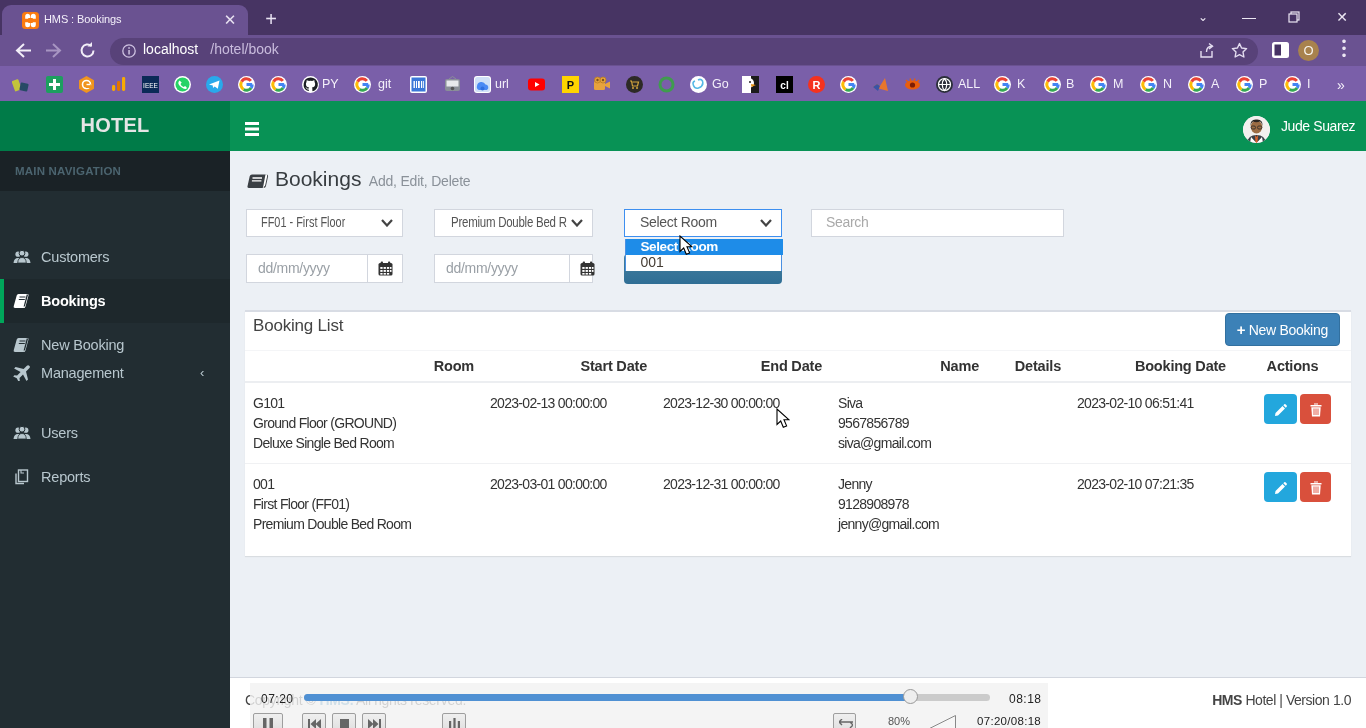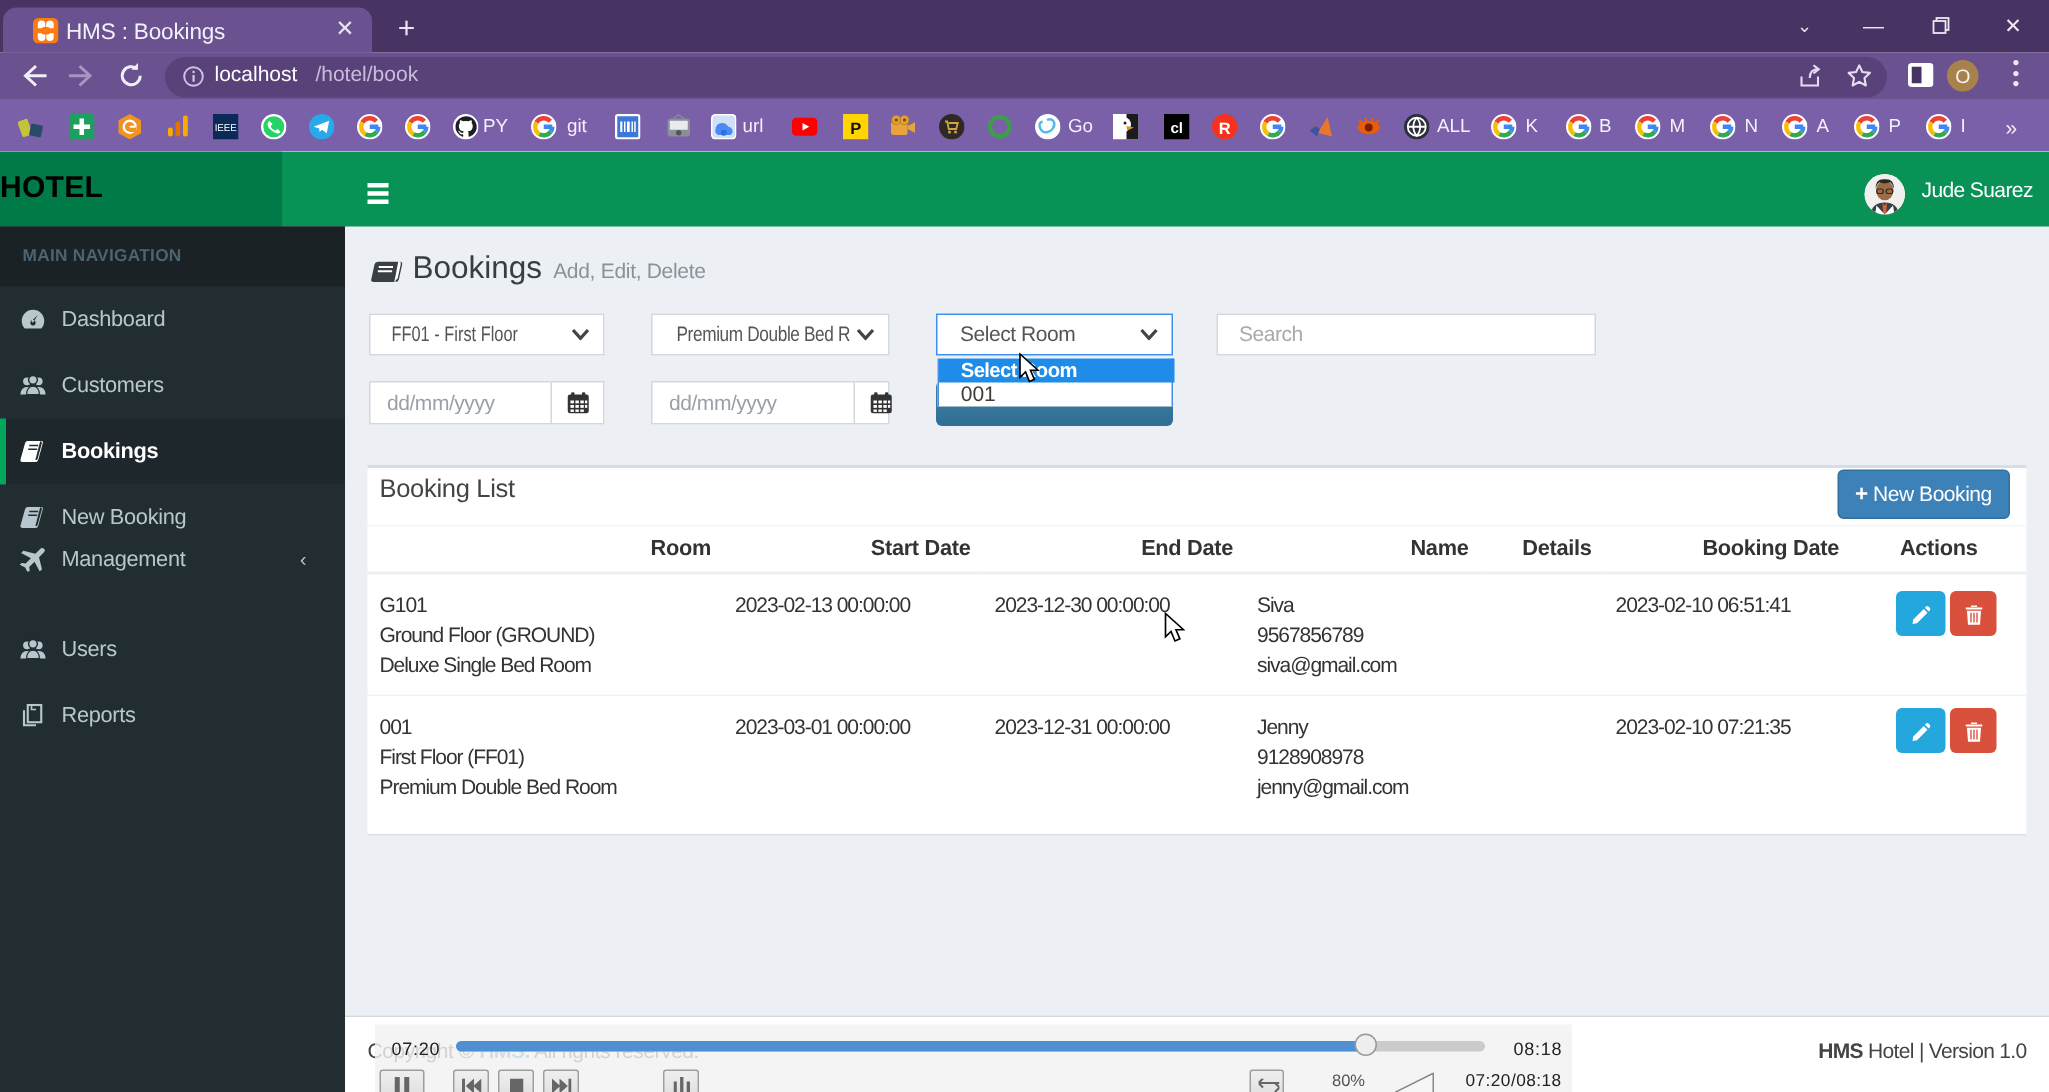--- a/index.html
+++ b/index.html
@@ -2,35 +2,35 @@
 <html><head>
 <meta charset="utf-8">
 <style>
 * { margin:0; padding:0; box-sizing:border-box; }
 html,body { width:1366px; height:728px; overflow:hidden; }
 body { font-family:"Liberation Sans", sans-serif; position:relative; background:#ecf0f5; }
 .abs { position:absolute; }
 
 #tabstrip { left:0; top:0; width:1366px; height:35px; background:#473463; }
 #tab { left:2px; top:5px; width:246px; height:30px; background:#6a5291; border-radius:9px 9px 0 0; }
-#tab .title { position:absolute; left:42px; top:8px; font-size:15px; color:#f4f0fa; letter-spacing:-0.1px; }
+#tab .title { position:absolute; left:42px; top:8px; font-size:11px; color:#f4f0fa; letter-spacing:-0.1px; }
 #tab .close { position:absolute; left:216px; top:3px; width:24px; height:24px; color:#e9e3f2; font-size:15px; text-align:center; line-height:24px; }
 #newtab { left:258px; top:7px; width:26px; height:26px; color:#e9e3f2; font-size:20px; text-align:center; line-height:25px; font-weight:300; }
 .wctl { top:0; width:40px; height:34px; color:#ece7f3; text-align:center; line-height:34px; font-size:14px; }
 #toolbar { left:0; top:35px; width:1366px; height:31px; background:#6a5291; }
 #pill { left:110px; top:3px; width:1148px; height:27px; background:#584279; border-radius:13.5px; position:absolute; }
 #urltext { position:absolute; left:143px; top:6px; font-size:14px; color:#ffffff; }
 #urltext .dim { color:#c9bcdd;padding-left:12px; }
 #bookmarks { left:0; top:66px; width:1366px; height:35px; background:#7a5fa9; }
 .bm { position:absolute; top:10px; width:17px; height:17px; }
 .bmlabel { position:absolute; top:11px; font-size:12.5px; color:#f4f0fa; }
 
 #viewport { left:0; top:101px; width:1366px; height:627px; background:#ecf0f5; overflow:hidden; }
 #navbar { left:0; top:0; width:1366px; height:50px; background:#089255; }
-#logo { left:0; top:0; width:188px; height:50px; background:#007b48; color:#000000; font-size:20px; font-weight:bold; text-align:left; line-height:49px; letter-spacing:0.2px; }
+#logo { left:0; top:0; width:230px; height:50px; background:#007b48; color:#e5e5e5; font-size:20px; font-weight:bold; text-align:center; line-height:49px; letter-spacing:0.2px; }
 #sidebar { left:0; top:50px; width:230px; height:577px; background:#222d32; }
 #sbheader { left:0; top:0; width:230px; height:40px; background:#1a2226; color:#4b646f; font-size:11.5px; font-weight:bold; line-height:40px; padding-left:15px; letter-spacing:0.2px; }
 .mitem { position:absolute; left:0; width:230px; height:44px; color:#b8c7ce; font-size:14.5px; line-height:44px; }
 .mitem .ic { position:absolute; left:13px; top:14px; width:18px; height:16px; }
 .mitem .tx { position:absolute; left:41px; letter-spacing:-0.2px; }
 .mitem.active { background:#1e282c; color:#ffffff; border-left:4px solid #00a65a; }
 .mitem.active .ic { left:9px; }
 .mitem.active .tx { left:37px; font-weight:bold; }
 
 #content { left:230px; top:49px; width:1136px; height:578px; }
@@ -363,26 +363,20 @@
           <ellipse cx="13.5" cy="11" rx="5.8" ry="6.5" fill="#9c6c44"></ellipse>
           <path d="M7.5 10 q-0.5 -7 6 -6.5 q6.5 -0.5 6 6.5 q-1 -4 -2.5 -4.5 q-4 1.5 -7 0 q-2 1 -2.5 4.5 Z" fill="#2c2622"></path>
           <rect x="8.2" y="10" width="4.3" height="3" rx="1.4" fill="none" stroke="#2a2a2a" stroke-width="0.8"></rect>
           <rect x="14.5" y="10" width="4.3" height="3" rx="1.4" fill="none" stroke="#2a2a2a" stroke-width="0.8"></rect>
         </svg>
     </div>
     <div class="abs" style="left:1281px;top:16.5px;color:#fff;font-size:14px;letter-spacing:-0.4px;">Jude Suarez</div>
   </div>
   <div class="abs" id="sidebar">
     <div class="abs" id="sbheader">MAIN NAVIGATION</div>
-    <div class="mitem" style="top:40px">
-        <svg class="ic" width="18" height="16" viewBox="0 0 18 16">
-          <path d="M9 1.5 a7.5 7.5 0 0 0 -7.5 7.5 c0 2 .8 3.8 2 5 h11 c1.2 -1.2 2 -3 2 -5 a7.5 7.5 0 0 0 -7.5 -7.5 Z M9 12 a1.8 1.8 0 1 1 .01 0 Z M9 10.2 l3.2 -5.4 l-4.3 4.6 Z" fill-rule="evenodd" fill="#b8c7ce"></path>
-        </svg>
-        <span class="tx">Dashboard</span>
-      </div>
     <div class="mitem" style="top:84px">
         <svg class="ic" width="18" height="16" viewBox="0 0 18 16">
           <circle cx="5" cy="5.2" r="2.6" fill="#b8c7ce"></circle>
           <circle cx="12.8" cy="5.2" r="2.6" fill="#b8c7ce"></circle>
           <circle cx="9" cy="4.2" r="2.9" fill="#b8c7ce" stroke="#222d32" stroke-width="1"></circle>
           <path d="M0.5 14 q0.5 -5 4.5 -5 q1.5 0 2.2 0.8 q-1.7 1.5 -1.7 4.2 Z" fill="#b8c7ce"></path>
           <path d="M17.5 14 q-0.5 -5 -4.5 -5 q-1.5 0 -2.2 0.8 q1.7 1.5 1.7 4.2 Z" fill="#b8c7ce"></path>
           <path d="M9 8.5 q4 0 4.3 5.5 h-8.6 q0.3 -5.5 4.3 -5.5 Z" fill="#b8c7ce" stroke="#222d32" stroke-width="0.8"></path>
         </svg>
         <span class="tx">Customers</span>

